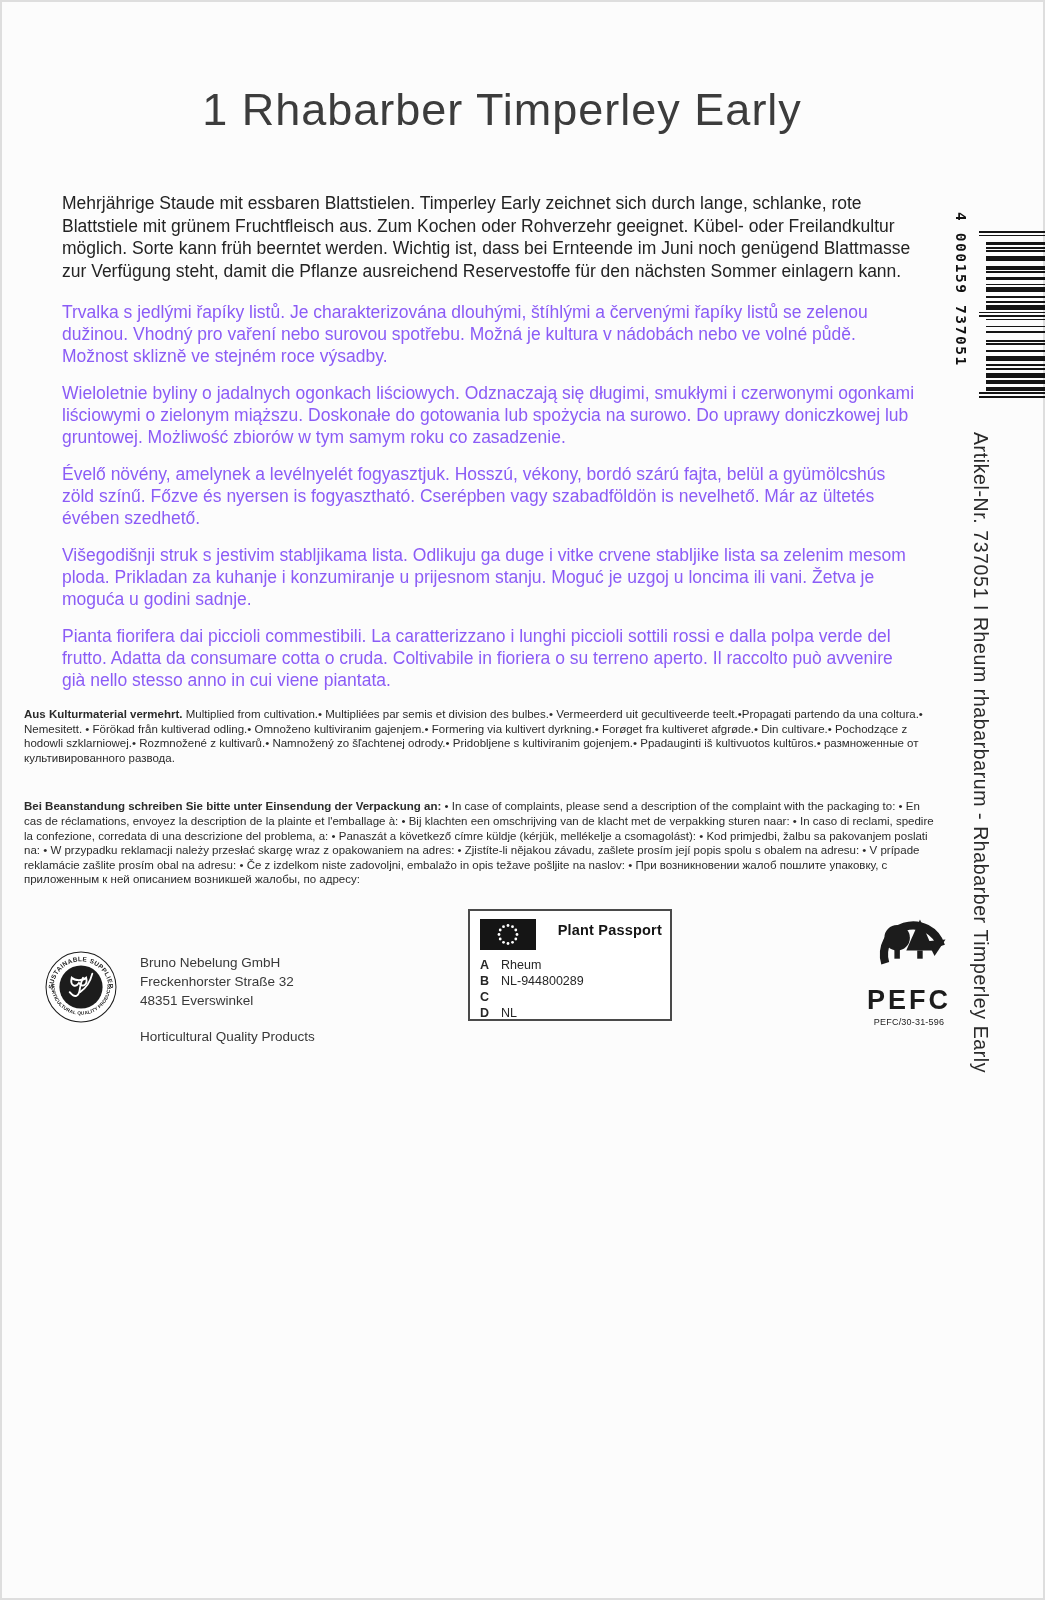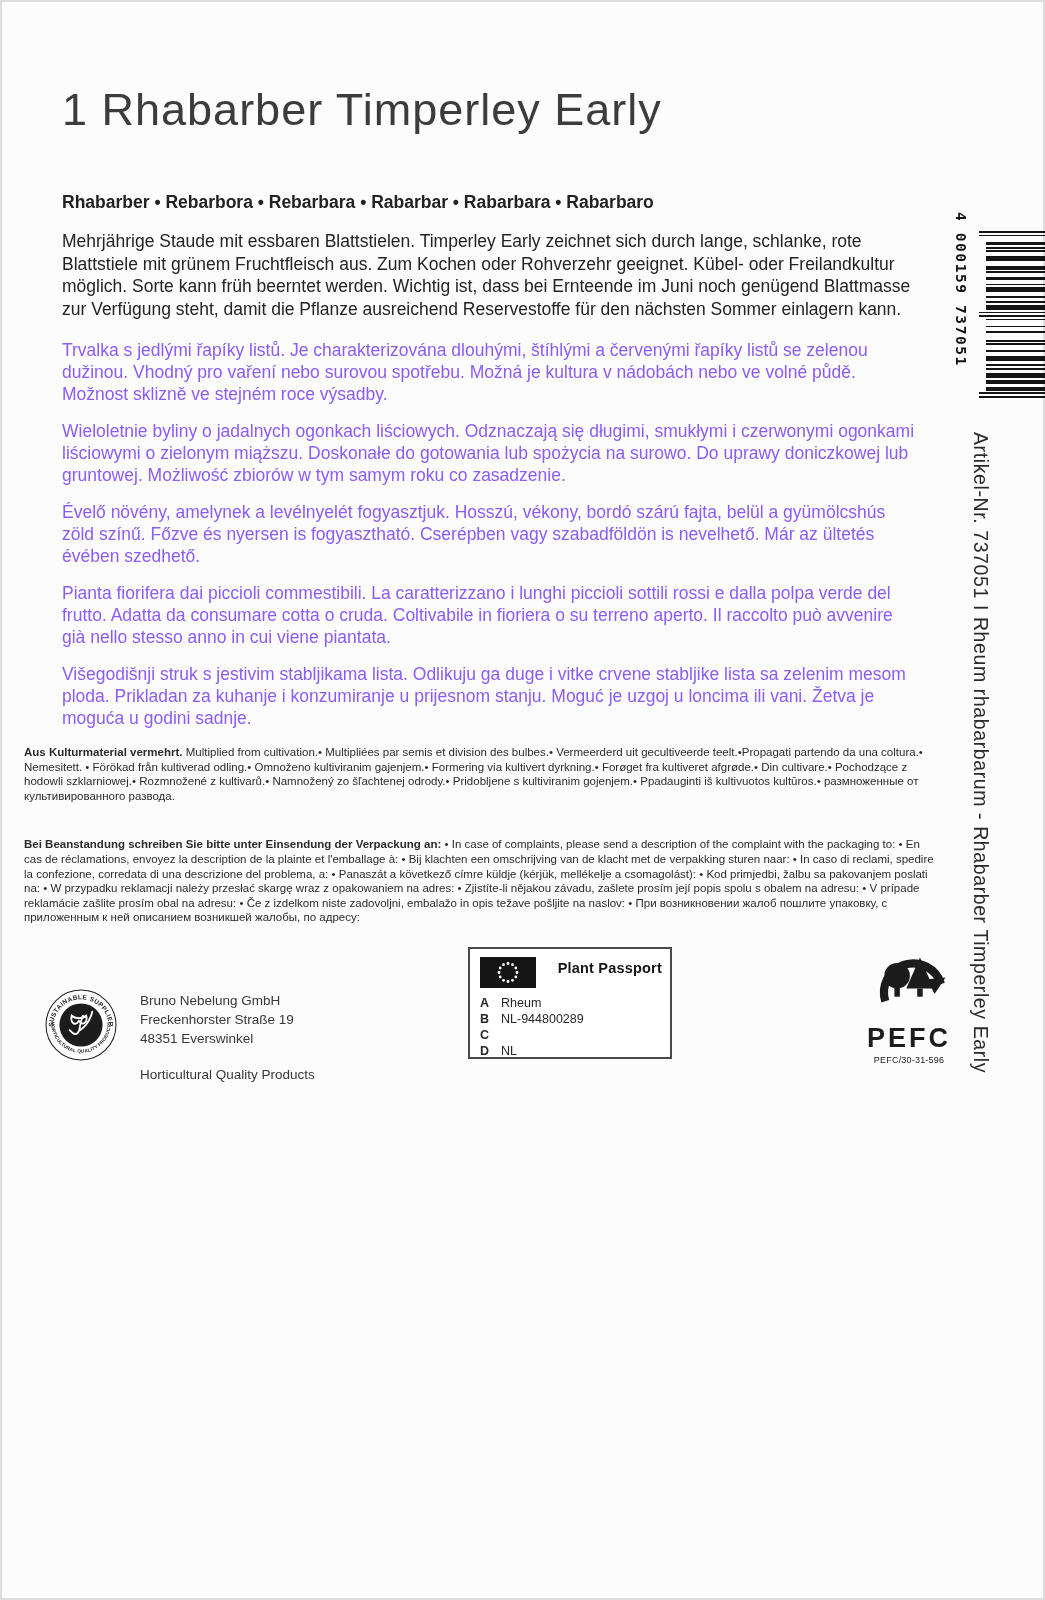--- a/index.html
+++ b/index.html
@@ -13,21 +13,21 @@
     color:#2b2b2b;
     overflow:hidden;
   }
   .main{
     position:absolute;left:0;top:0;width:920px;
     padding-left:62px;padding-right:0;
     box-sizing:content-box;
   }
   .title{
     margin:84px 40px 56px 0;
-    text-align:left;
+    text-align:center;
     font-size:45px;
     font-weight:300;
     letter-spacing:1px;
     color:#3c3c3c;
     white-space:nowrap;
   }
   .content{width:858px;}
   .lang-line{
     margin:0 0 17px 0;
     font-size:17.5px;font-weight:700;color:#222;
@@ -101,29 +101,28 @@
 </style>
 </head>
 <body>
 
 <div class="page">
 
   <div class="main">
     <h1 class="title">1 Rhabarber Timperley Early</h1>
 
     <div class="content">
-      <p class="lang-line">Rhabarber • Rebarbora • Rebarbara • Rabarbar • Rabarbara • Rabarbaro</p>
 
       <p class="para bold">Mehrjährige Staude mit essbaren Blattstielen. Timperley Early zeichnet sich durch lange, schlanke, rote Blattstiele mit grünem Fruchtfleisch aus. Zum Kochen oder Rohverzehr geeignet. Kübel- oder Freilandkultur möglich. Sorte kann früh beerntet werden. Wichtig ist, dass bei Ernteende im Juni noch genügend Blattmasse zur Verfügung steht, damit die Pflanze ausreichend Reservestoffe für den nächsten Sommer einlagern kann.</p>
 
       <p class="para">Trvalka s jedlými řapíky listů. Je charakterizována dlouhými, štíhlými a červenými řapíky listů se zelenou dužinou. Vhodný pro vaření nebo surovou spotřebu. Možná je kultura v nádobách nebo ve volné půdě. Možnost sklizně ve stejném roce výsadby.</p>
       <p class="para">Wieloletnie byliny o jadalnych ogonkach liściowych. Odznaczają się długimi, smukłymi i czerwonymi ogonkami liściowymi o zielonym miąższu. Doskonałe do gotowania lub spożycia na surowo. Do uprawy doniczkowej lub gruntowej. Możliwość zbiorów w tym samym roku co zasadzenie.</p>
       <p class="para">Évelő növény, amelynek a levélnyelét fogyasztjuk. Hosszú, vékony, bordó szárú fajta, belül a gyümölcshús zöld színű. Főzve és nyersen is fogyasztható. Cserépben vagy szabadföldön is nevelhető. Már az ültetés évében szedhető.</p>
+      <p class="para">Višegodišnji struk s jestivim stabljikama lista. Odlikuju ga duge i vitke crvene stabljike lista sa zelenim mesom ploda. Prikladan za kuhanje i konzumiranje u prijesnom stanju. Moguć je uzgoj u loncima ili vani. Žetva je moguća u godini sadnje.</p>
       <p class="para">Pianta fiorifera dai piccioli commestibili. La caratterizzano i lunghi piccioli sottili rossi e dalla polpa verde del frutto. Adatta da consumare cotta o cruda. Coltivabile in fioriera o su terreno aperto. Il raccolto può avvenire già nello stesso anno in cui viene piantata.</p>
-      <p class="para">Višegodišnji struk s jestivim stabljikama lista. Odlikuju ga duge i vitke crvene stabljike lista sa zelenim mesom ploda. Prikladan za kuhanje i konzumiranje u prijesnom stanju. Moguć je uzgoj u loncima ili vani. Žetva je moguća u godini sadnje.</p>
 
       <p class="small propagation"><b>Aus Kulturmaterial vermehrt.</b> <span>Multiplied from cultivation.• Multipliées par semis et division des bulbes.• Vermeerderd uit gecultiveerde teelt.•Propagati partendo da una coltura.• Nemesitett. • Förökad från kultiverad odling.• Omnoženo kultiviranim gajenjem.• Formering via kultivert dyrkning.• Forøget fra kultiveret afgrøde.• Din cultivare.• Pochodzące z hodowli szklarniowej.• Rozmnožené z kultivarů.• Namnožený zo šľachtenej odrody.• Pridobljene s kultiviranim gojenjem.• Ppadauginti iš kultivuotos kultūros.• размноженные от культивированного развода.</span></p>
 
       <p class="small"><b>Bei Beanstandung schreiben Sie bitte unter Einsendung der Verpackung an:</b> <span>• In case of complaints, please send a description of the complaint with the packaging to: • En cas de réclamations, envoyez la description de la plainte et l'emballage à: • Bij klachten een omschrijving van de klacht met de verpakking sturen naar: • In caso di reclami, spedire la confezione, corredata di una descrizione del problema, a: • Panaszát a következő címre küldje (kérjük, mellékelje a csomagolást): • Kod primjedbi, žalbu sa pakovanjem poslati na: • W przypadku reklamacji należy przesłać skargę wraz z opakowaniem na adres: • Zjistíte-li nějakou závadu, zašlete prosím její popis spolu s obalem na adresu: • V prípade reklamácie zašlite prosím obal na adresu: • Če z izdelkom niste zadovoljni, embalažo in opis težave pošljite na naslov: • При возникновении жалоб пошлите упаковку, с приложенным к ней описанием возникшей жалобы, по адресу:</span></p>
 
       <div class="bottom-row">
 
         <div class="sus-logo">
           <svg width="72" height="72" viewBox="0 0 70 70">
             <defs>
@@ -141,21 +140,21 @@
             <g stroke="#ffffff" stroke-width="1.8" fill="none" stroke-linecap="round">
               <path d="M 26 26 C 24 34 30 36 33 31 C 36 36 42 33 40 26 C 37 29 29 29 26 26 Z"></path>
               <path d="M 24 40 C 29 46 33 45 34 36 C 35 30 36 28 37 26"></path>
               <path d="M 34 40 C 40 36 44 30 46 22"></path>
             </g>
           </svg>
         </div>
 
         <div class="address">
           <div>Bruno Nebelung GmbH</div>
-          <div>Freckenhorster Straße 19</div>
+          <div>Freckenhorster Straße 32</div>
           <div>48351 Everswinkel</div>
           <div class="tagline">Horticultural Quality Products</div>
         </div>
 
         <div class="passport">
           <div class="pp-header">
             <div class="eu-flag">
               <svg width="56" height="31" viewBox="0 0 56 31">
                 <rect width="56" height="31" fill="#151515"></rect>
                 <g fill="#ffffff">

